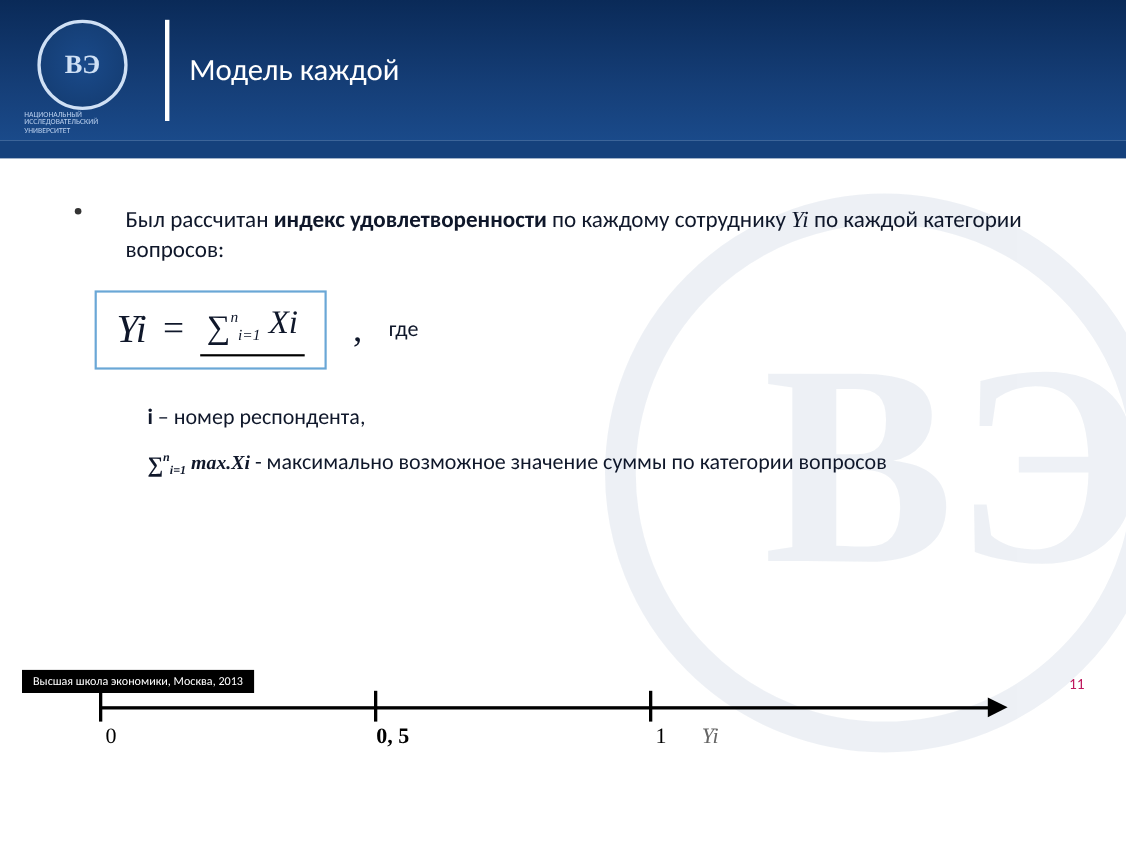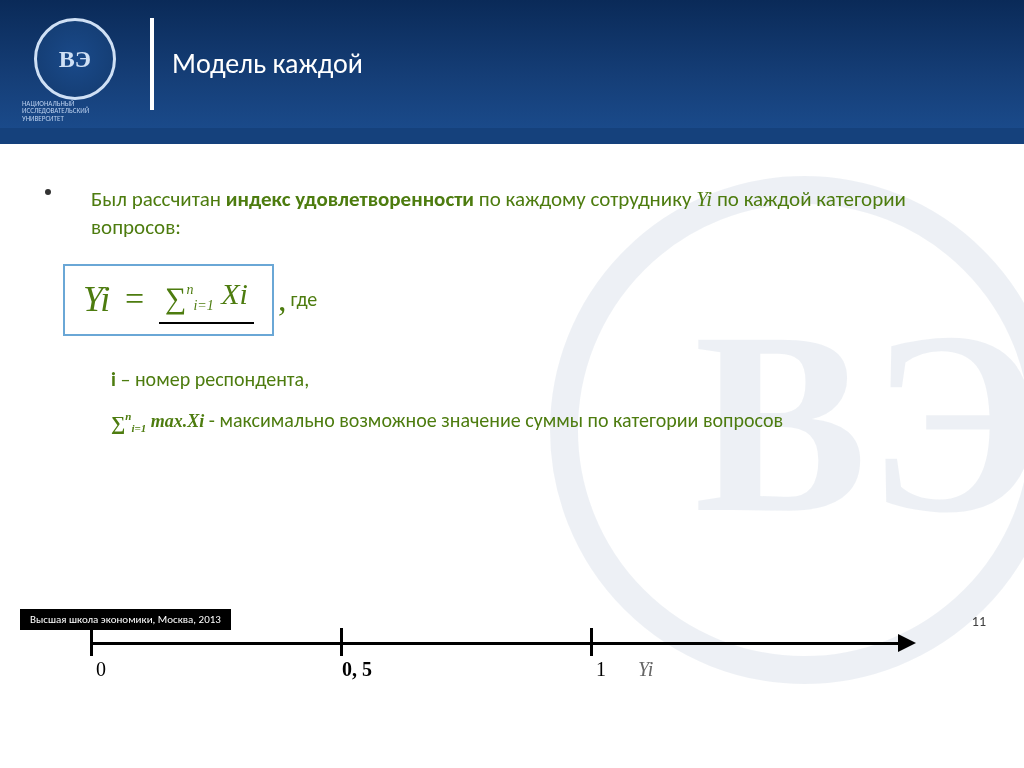--- a/index.html
+++ b/index.html
@@ -13,26 +13,26 @@
   .logo {
     position: absolute; left: 34px; top: 18px; width: 82px; height: 82px;
     border: 3px solid #cfe0f5; border-radius: 50%; background: radial-gradient(#1a4a8a,#133a6e);
     display:flex; align-items:center; justify-content:center;
   }
   .logo-inner { color:#cfe0f5; font-family: Georgia, serif; font-weight:bold; font-size:24px; }
   .logo-caption { position:absolute; left:22px; top:100px; width:110px; text-align:left; color:#b9cfee; font-size:7px; line-height:1.05; }
   .title { position:absolute; left:172px; top:46px; color:#fff; font-size:28px; }
   .blue-bar { position:absolute; left:0; top:128px; width:1024px; height:16px; background:#15417c; }
 
-  .content { position:absolute; left:63px; top:185px; width:900px; color:#4d7c0f; font-size:21px; line-height:1.35; }
+  .content { position:absolute; left:86px; top:185px; width:900px; color:#0f172a; font-size:21px; line-height:1.35; }
   .bullet { position:absolute; left:-18px; top:4px; width:6px; height:6px; background:#333; border-radius:50%; }
   .para1 { position:relative; padding-left:28px; }
   .para1 b { font-weight:700; }
 
-  .formula-wrap { margin-top:22px; display:flex; align-items:center; gap:4px; }
+  .formula-wrap { margin-top:22px; display:flex; align-items:center; gap:24px; }
   .formula-box { border:2px solid #6aa7d6; padding:8px 18px 10px 18px; display:inline-block; }
   .frac { display:inline-block; vertical-align:middle; text-align:left; }
   .frac .num { display:block; border-bottom:2.5px solid #000; padding:0 6px 4px 6px; font-size:30px; }
   .frac .den { display:block; padding:4px 6px 0 6px; font-size:30px; }
   .it { font-style:italic; font-family: "Cambria Math", "Times New Roman", serif; }
   .big { font-family:"Cambria Math","Times New Roman",serif; }
   .sumexpr { white-space:nowrap; }
   .sumsym { font-size:30px; font-family:"Cambria Math","Times New Roman",serif; display:inline-block; vertical-align:-4px;}
   .sup { font-size:14px; vertical-align:10px; font-style:italic; }
   .subidx { font-size:14px; vertical-align:-6px; font-style:italic; }
@@ -55,21 +55,21 @@
   .t0 { left:0; }
   .t1 { left:250px; }
   .t2 { left:500px; }
   .axis-label { position:absolute; top:40px; font-size:20px; font-family:"Cambria Math",serif; }
   .al0 { left:6px; }
   .al1 { left:252px;font-weight:bold; }
   .al2 { left:506px; }
   .al-yi { left:548px; font-style:italic; color:#666; }
 
   .footer-bar { position:absolute; left:20px; bottom:26px; background:#000000; color:#fff; font-size:11px; padding:4px 10px; }
-  .pagenum { position:absolute; right:38px; bottom:26px; color:#404040; font-size:14px; }
+  .pagenum { position:absolute; right:38px; bottom:26px; color:#be185d; font-size:14px; }
 
   .watermark { position:absolute; right:-40px; top:150px; width:520px; height:560px; opacity:0.07; pointer-events:none; }
   .watermark svg { width:100%; height:100%; }
 </style>
 </head>
 <body>
 
 <div class="slide">
 
   <div class="header">

